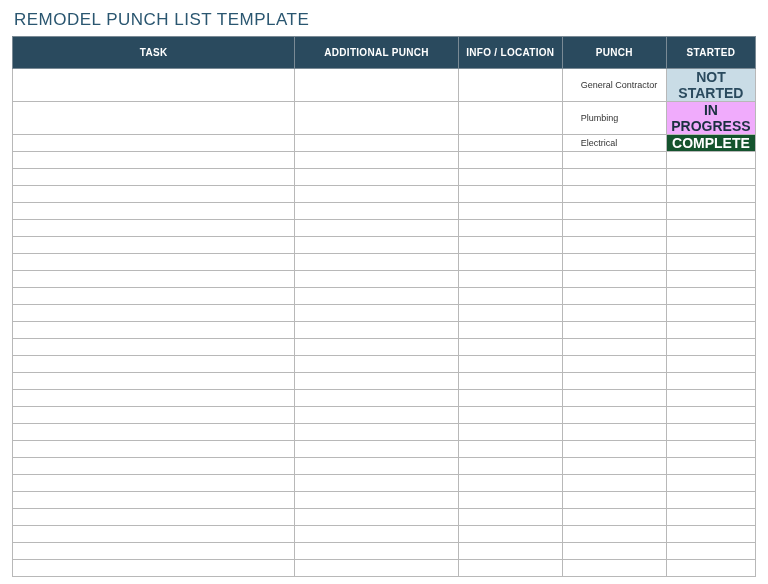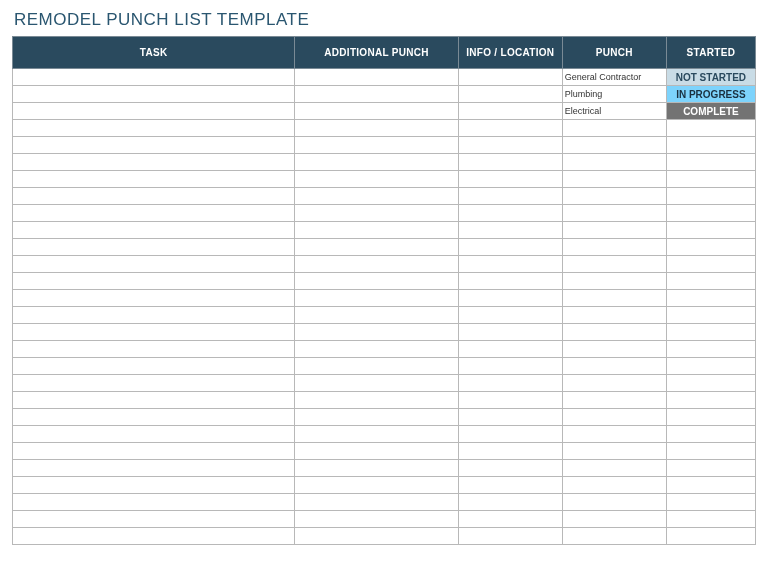--- a/index.html
+++ b/index.html
@@ -42,29 +42,29 @@
   padding: 0 4px;
   color: #333;
   text-align: left;
   vertical-align: middle;
 }
 .col-task { width: 38%; }
 .col-info { width: 22%; }
 .col-room { width: 14%; }
 .col-trade { width: 14%; }
 .col-status { width: 12%; }
-td.trade-cell { text-align: left; padding-left: 2px; }
+td.trade-cell { text-align: left; padding-left: 18px; }
 td.status-cell {
   text-align: center;
-  font-size: 10px;
+  font-size: 14px;
   font-weight: bold;
 }
 .status-not-started { background: #c9dce6; color: #2a4a5e; }
-.status-in-progress { background: #7dd3fc; color: #1a3040; }
-.status-complete { background: #737373; color: #ffffff; }
+.status-in-progress { background: #f0abfc; color: #1a3040; }
+.status-complete { background: #14532d; color: #ffffff; }
 .status-on-hold { background: #2a4a5e; color: #ffffff; }
 </style>
 </head>
 <body>
 
 <div class="title">REMODEL PUNCH LIST TEMPLATE</div>
 
 <table>
   <colgroup>
     <col class="col-task">

